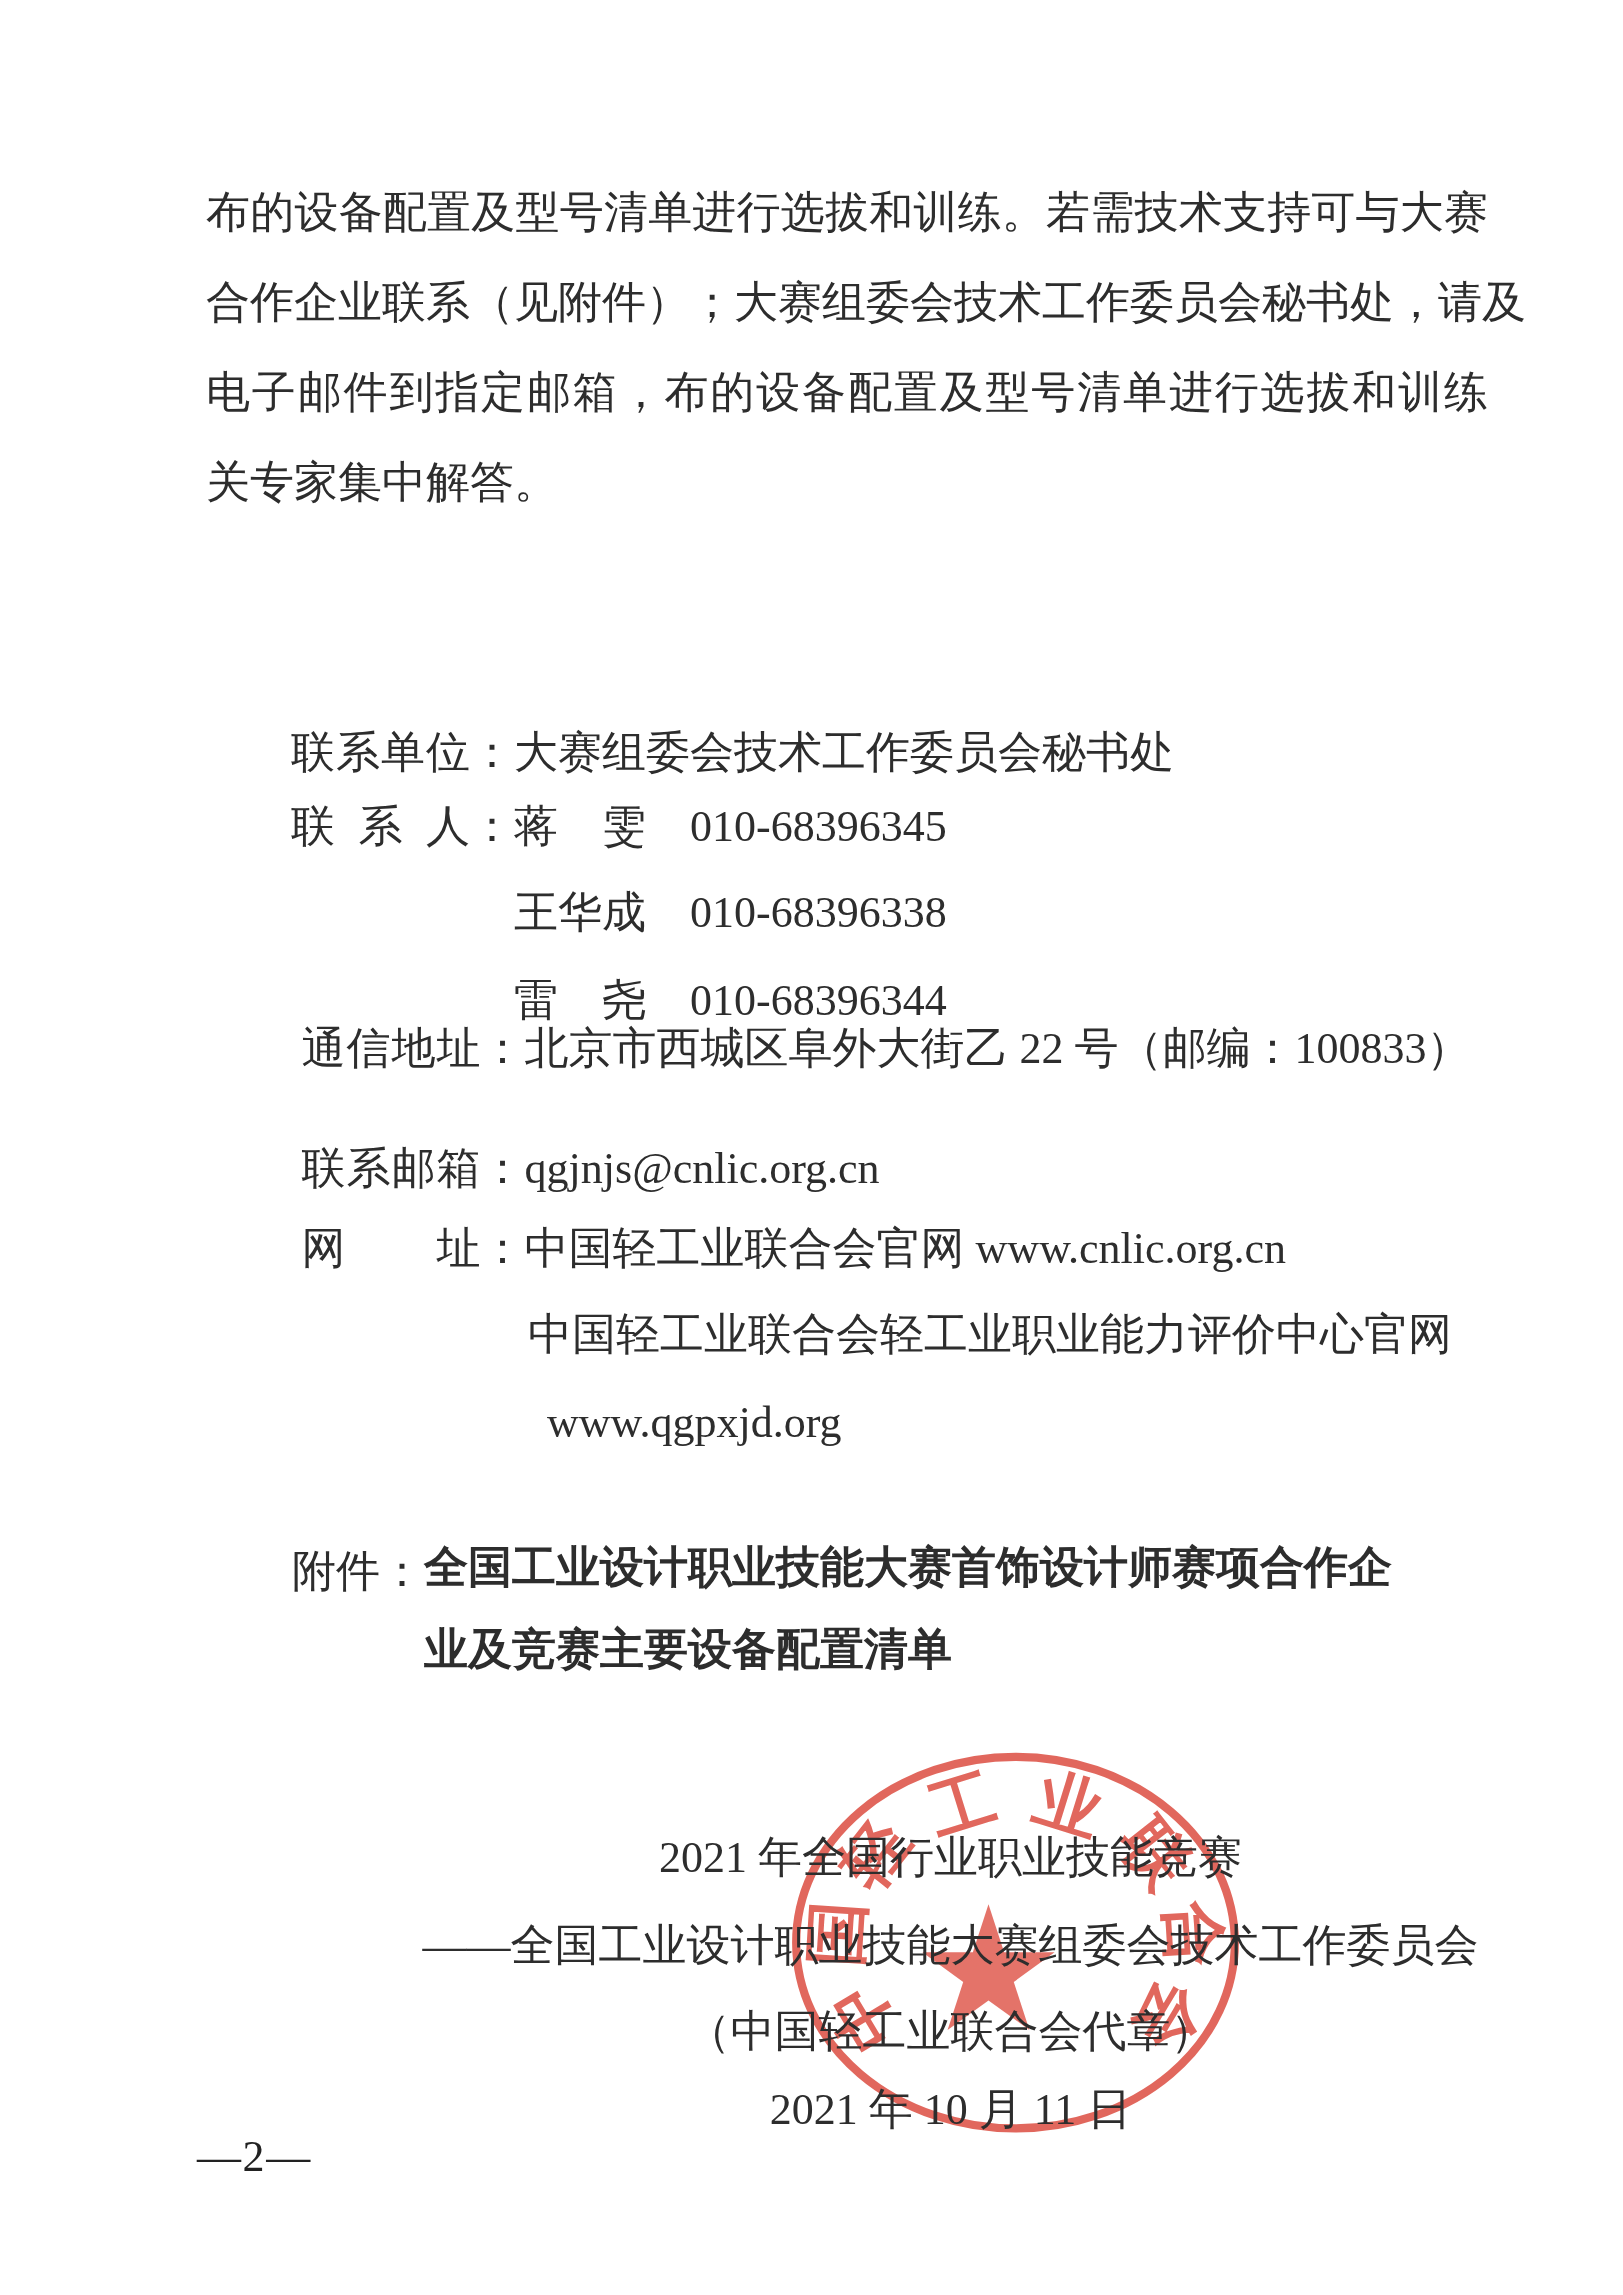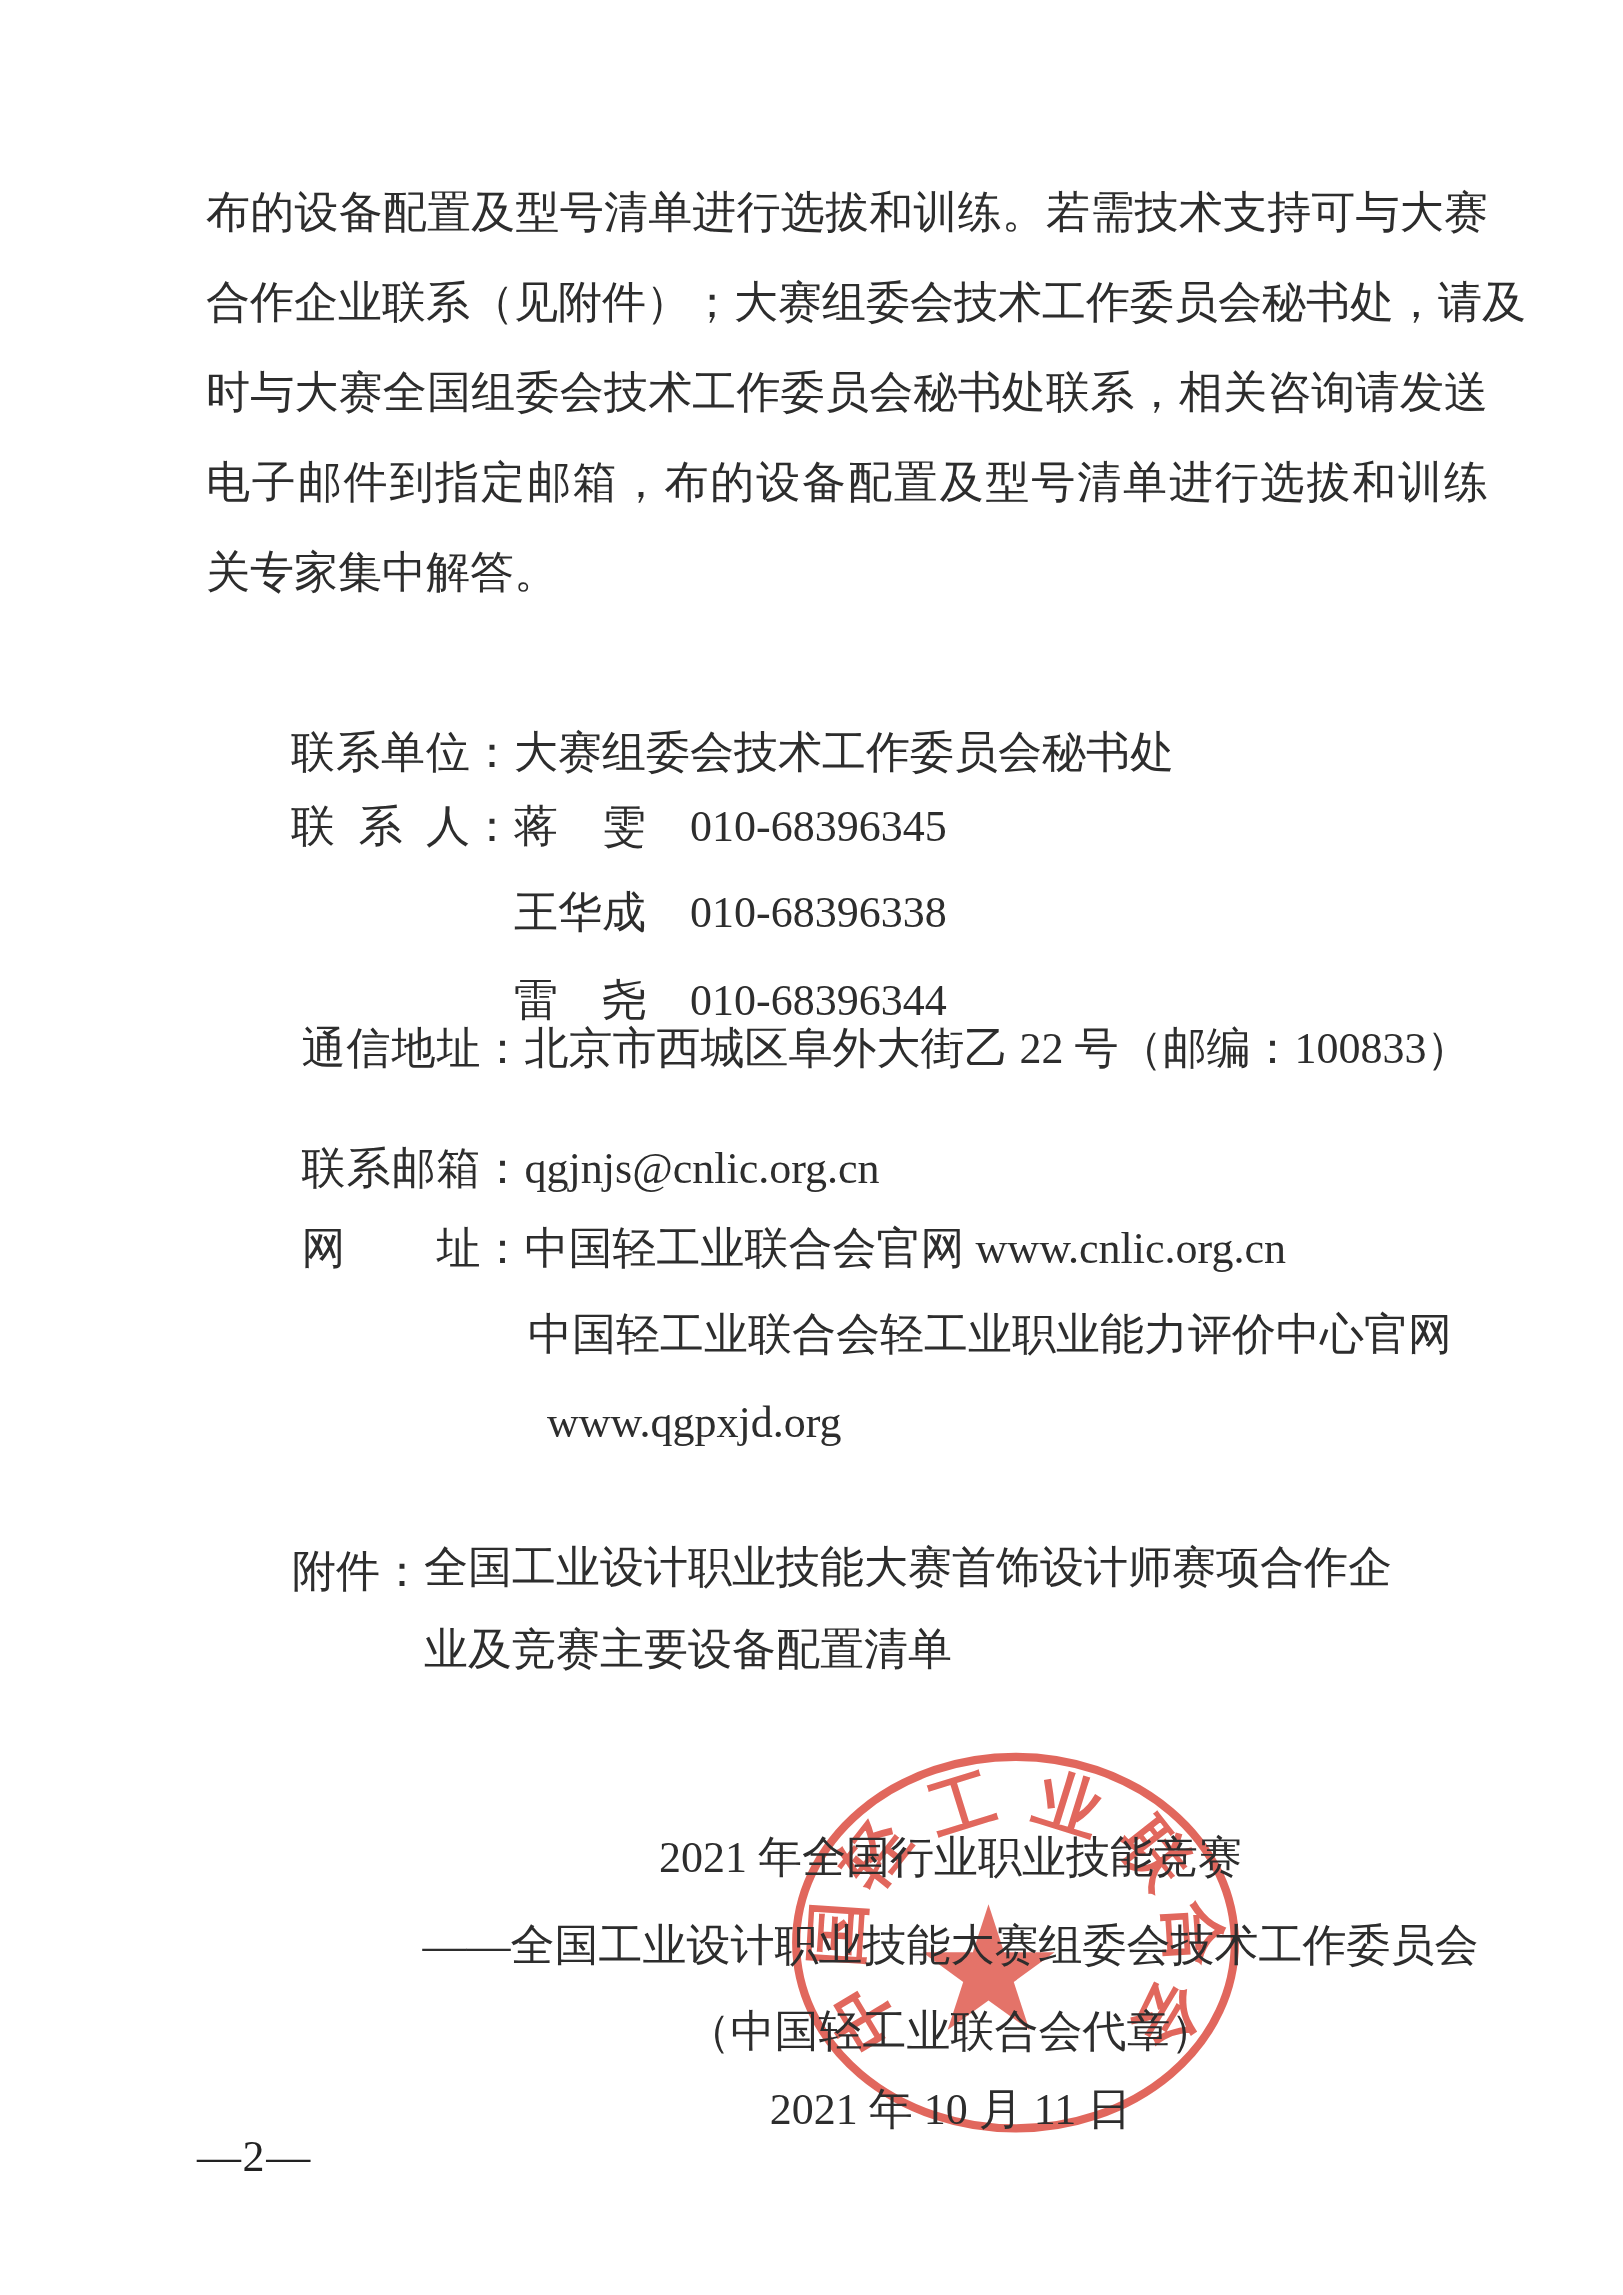--- a/index.html
+++ b/index.html
@@ -28,21 +28,21 @@
   .indent-val{margin-left:223px;display:inline-block;}
   .pname{display:inline-block;width:176px;}
   .shift{padding-left:10.6px;}
   
   .webline2{position:absolute;left:528px;height:90px;line-height:90px;font-size:44px;white-space:nowrap;}
   .webline3{position:absolute;left:547px;height:90px;line-height:90px;font-size:44px;white-space:nowrap;}
   
   .attach{position:absolute;left:292px;top:1527px;font-size:44px;line-height:90px;white-space:nowrap;}
   .attach-row{display:flex;align-items:flex-start;}
   .attach-body{display:block;}
-  .attach-body div{height:82px;line-height:82px;}
+  .attach-body div{height:82px;line-height:82px;font-weight:bold;}
   
   .sig-line{position:absolute;left:246px;width:1409px;text-align:center;font-size:44px;height:88px;line-height:88px;white-space:nowrap;}
   
   .pageno{position:absolute;left:197px;top:2131px;font-size:44px;line-height:52px;letter-spacing:1.6px;color:#222;}
   
   .seal{position:absolute;left:782px;top:1743px;width:467px;height:401px;z-index:1;opacity:.88;}
   .seal svg{width:100%;height:100%;}
   .seal-ring-ellipse{fill:none;stroke:var(--seal-color,#dd5347);stroke-width:10px;}
   .seal-char{
     fill:var(--seal-color,#dd5347);
@@ -75,21 +75,20 @@
         </g>
       <polygon class="seal-star" transform="translate(252,282)" points="0,-85 19.1,-26.3 80.8,-26.3 30.9,10.0 50.0,68.8 0,32.5 -50.0,68.8 -30.9,10.0 -80.8,-26.3 -19.1,-26.3"></polygon>
     </svg>
   </div>
 
   <div class="textlayer">
 
     <div class="paragraph">
       <div class="pline">布的设备配置及型号清单进行选拔和训练。若需技术支持可与大赛</div>
       <div class="pline">合作企业联系（见附件）；大赛组委会技术工作委员会秘书处，请及</div>
-      <div class="pline">时与大赛全国组委会技术工作委员会秘书处联系，相关咨询请发送</div>
       <div class="pline">电子邮件到指定邮箱，布的设备配置及型号清单进行选拔和训练</div>
       <div class="pline last">关专家集中解答。</div>
     </div>
 
     <div class="cline" style="top:708px">
       <span class="clabel">联系单位</span><span class="colon">：</span><span class="cvalue">大赛组委会技术工作委员会秘书处</span>
     </div>
 
     <div class="cline" style="top:782px">
       <span class="clabel">联系人</span><span class="colon">：</span><span class="pname">蒋　雯</span><span>010-68396345</span>

